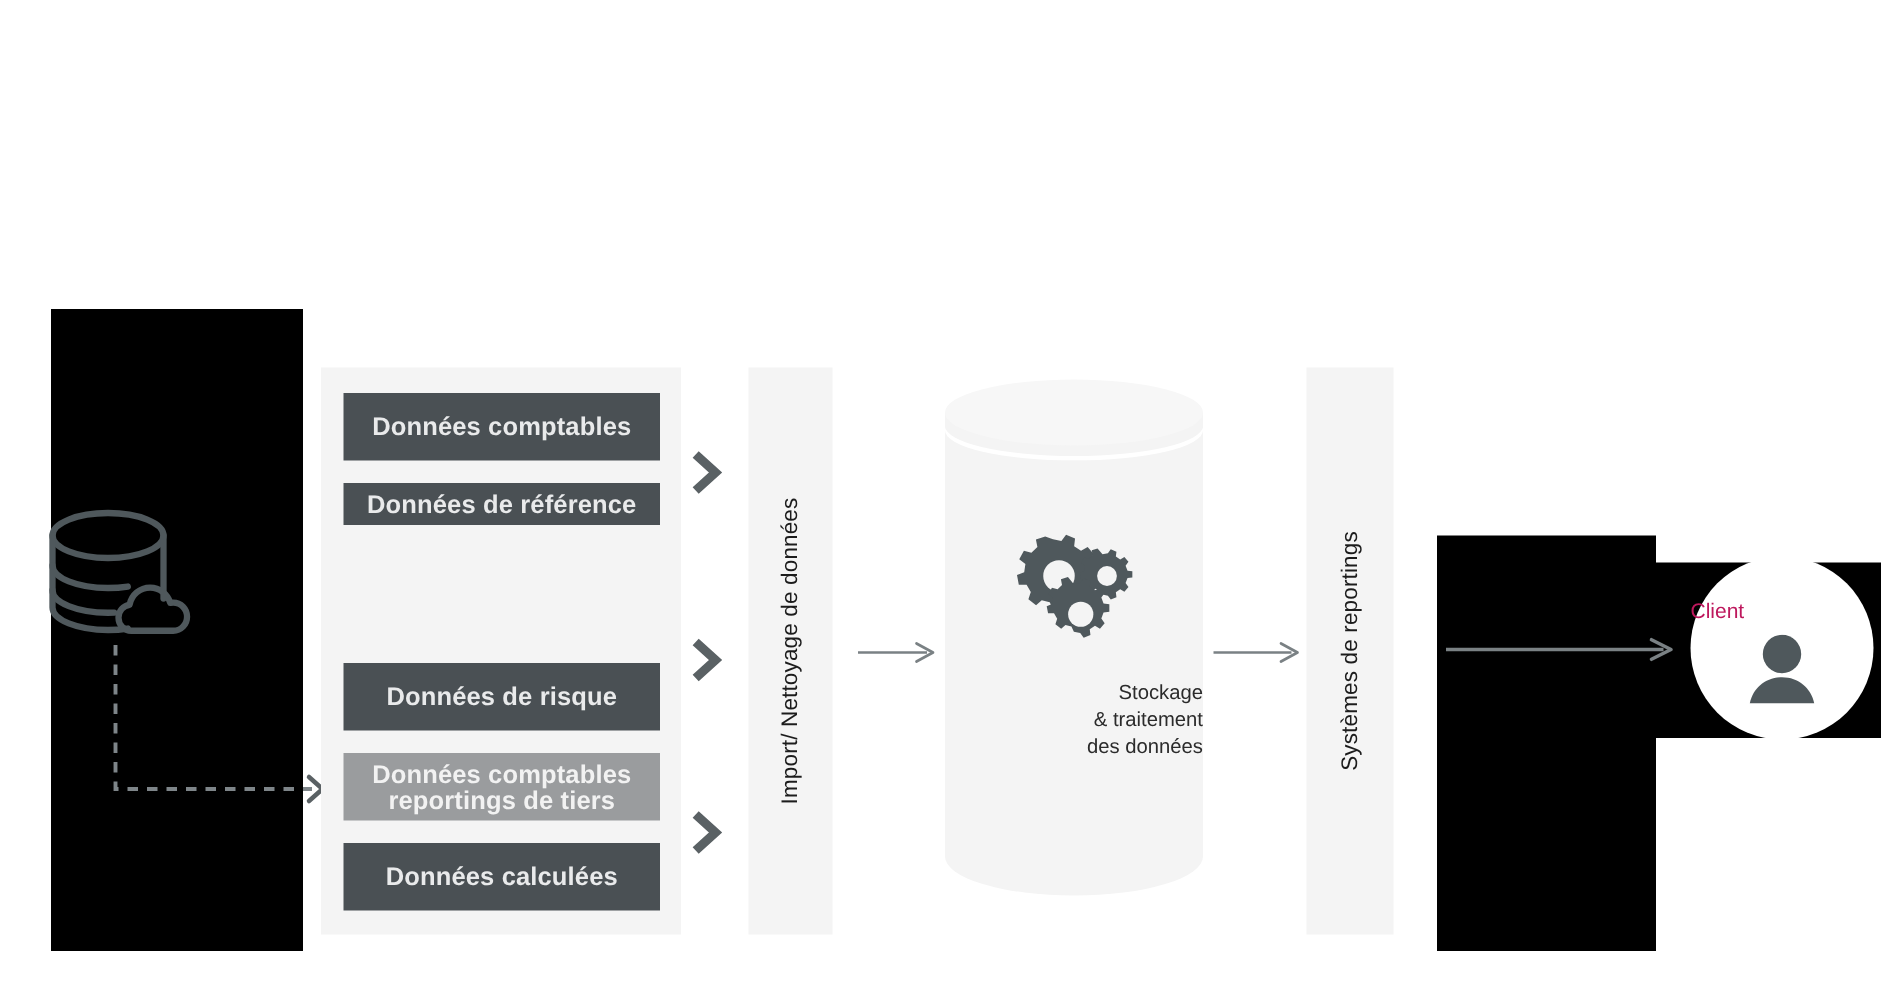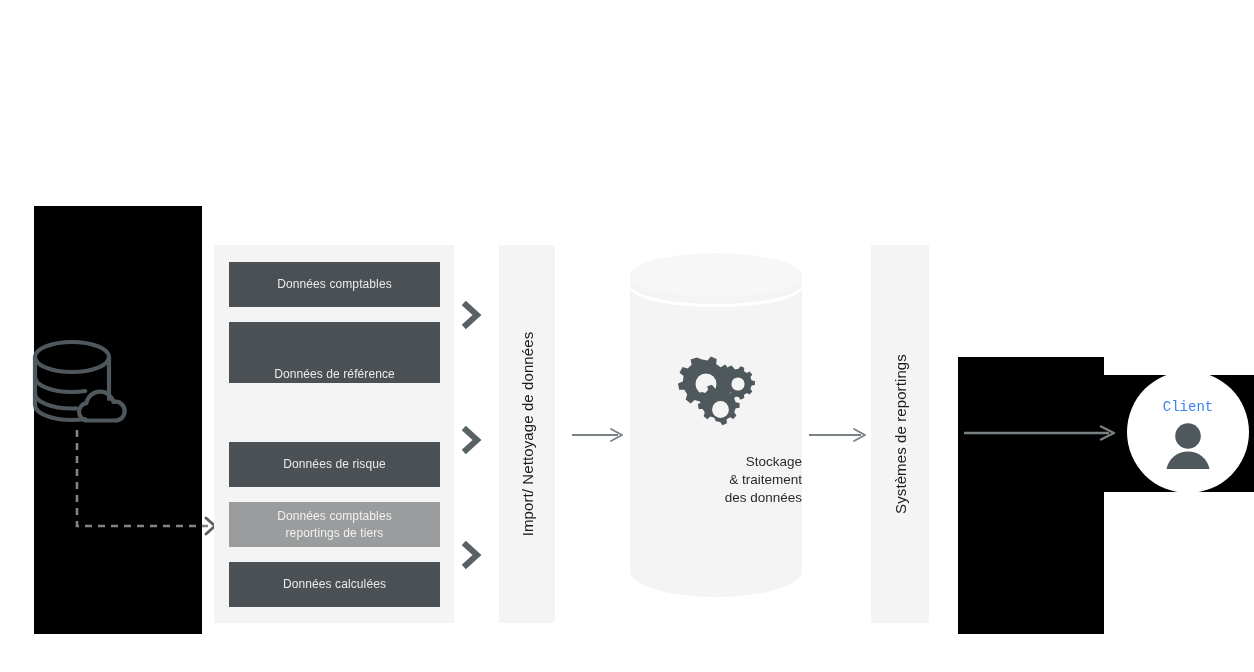--- a/index.html
+++ b/index.html
@@ -55,27 +55,28 @@
     width: 240px;
     height: 378px;
     background: #f4f4f4;
   }
   .source-box {
     position: absolute;
     left: 15px;
     width: 211px;
     background: #4a5054;
     color: #e9eaeb;
-    font-size: 12px;
+    font-size: 17px;
     line-height: 17px;
     display: flex;
     align-items: center;
     justify-content: center;
     text-align: center;
     letter-spacing: 0.1px;
+    font-weight: bold;
   }
   .source-box.alt { background: #9a9c9e; color: #f2f2f2; }
 
   
   .chevron {
     position: absolute;
     width: 22px;
     height: 30px;
     color: #5a6164;
   }
@@ -165,24 +166,22 @@
     width: 122px;
     height: 122px;
     border-radius: 50%;
     background: #ffffff;
   }
   #client-label {
     position: absolute;
     left: 0;
     top: 28px;
     width: 122px;
-    text-align: center;
     font-size: 14px;
-    color: #3b82f6;
-    font-family: Liberation Mono, monospace;
+    color: #be185d;
   }
   #client-avatar-icon {
     position: absolute;
     left: 50%;
     top: 52px;
     transform: translateX(-50%);
     width: 50px;
     height: 46px;
   }
 </style>
@@ -210,21 +209,21 @@
     <svg width="175" height="110" viewBox="0 0 175 110" fill="none" style="overflow:visible">
       <path d="M17 0 V96 H148" stroke="#7e8589" stroke-width="2.6" stroke-dasharray="7 6" fill="none"></path>
       <path d="M146 88 l9 8 l-9 8" stroke="#5a6164" stroke-width="3" fill="none" stroke-linecap="round" stroke-linejoin="round"></path>
     </svg>
   </div>
 
   <div id="sources-panel">
     <div class="source-box" style="top:17px;height:45px;">
       <span>Données comptables</span>
     </div>
-    <div class="source-box" style="top:77px;height:61px;align-items:flex-end;">
+    <div class="source-box" style="top:77px;height:28px;">
       <span>Données de référence</span>
     </div>
     <div class="source-box" style="top:197px;height:45px;">
       <span>Données de risque</span>
     </div>
     <div class="source-box alt" style="top:257px;height:45px;flex-direction:column;justify-content:center;">
       <span>Données comptables</span>
       <span>reportings de tiers</span>
     </div>
     <div class="source-box" style="top:317px;height:45px;">

